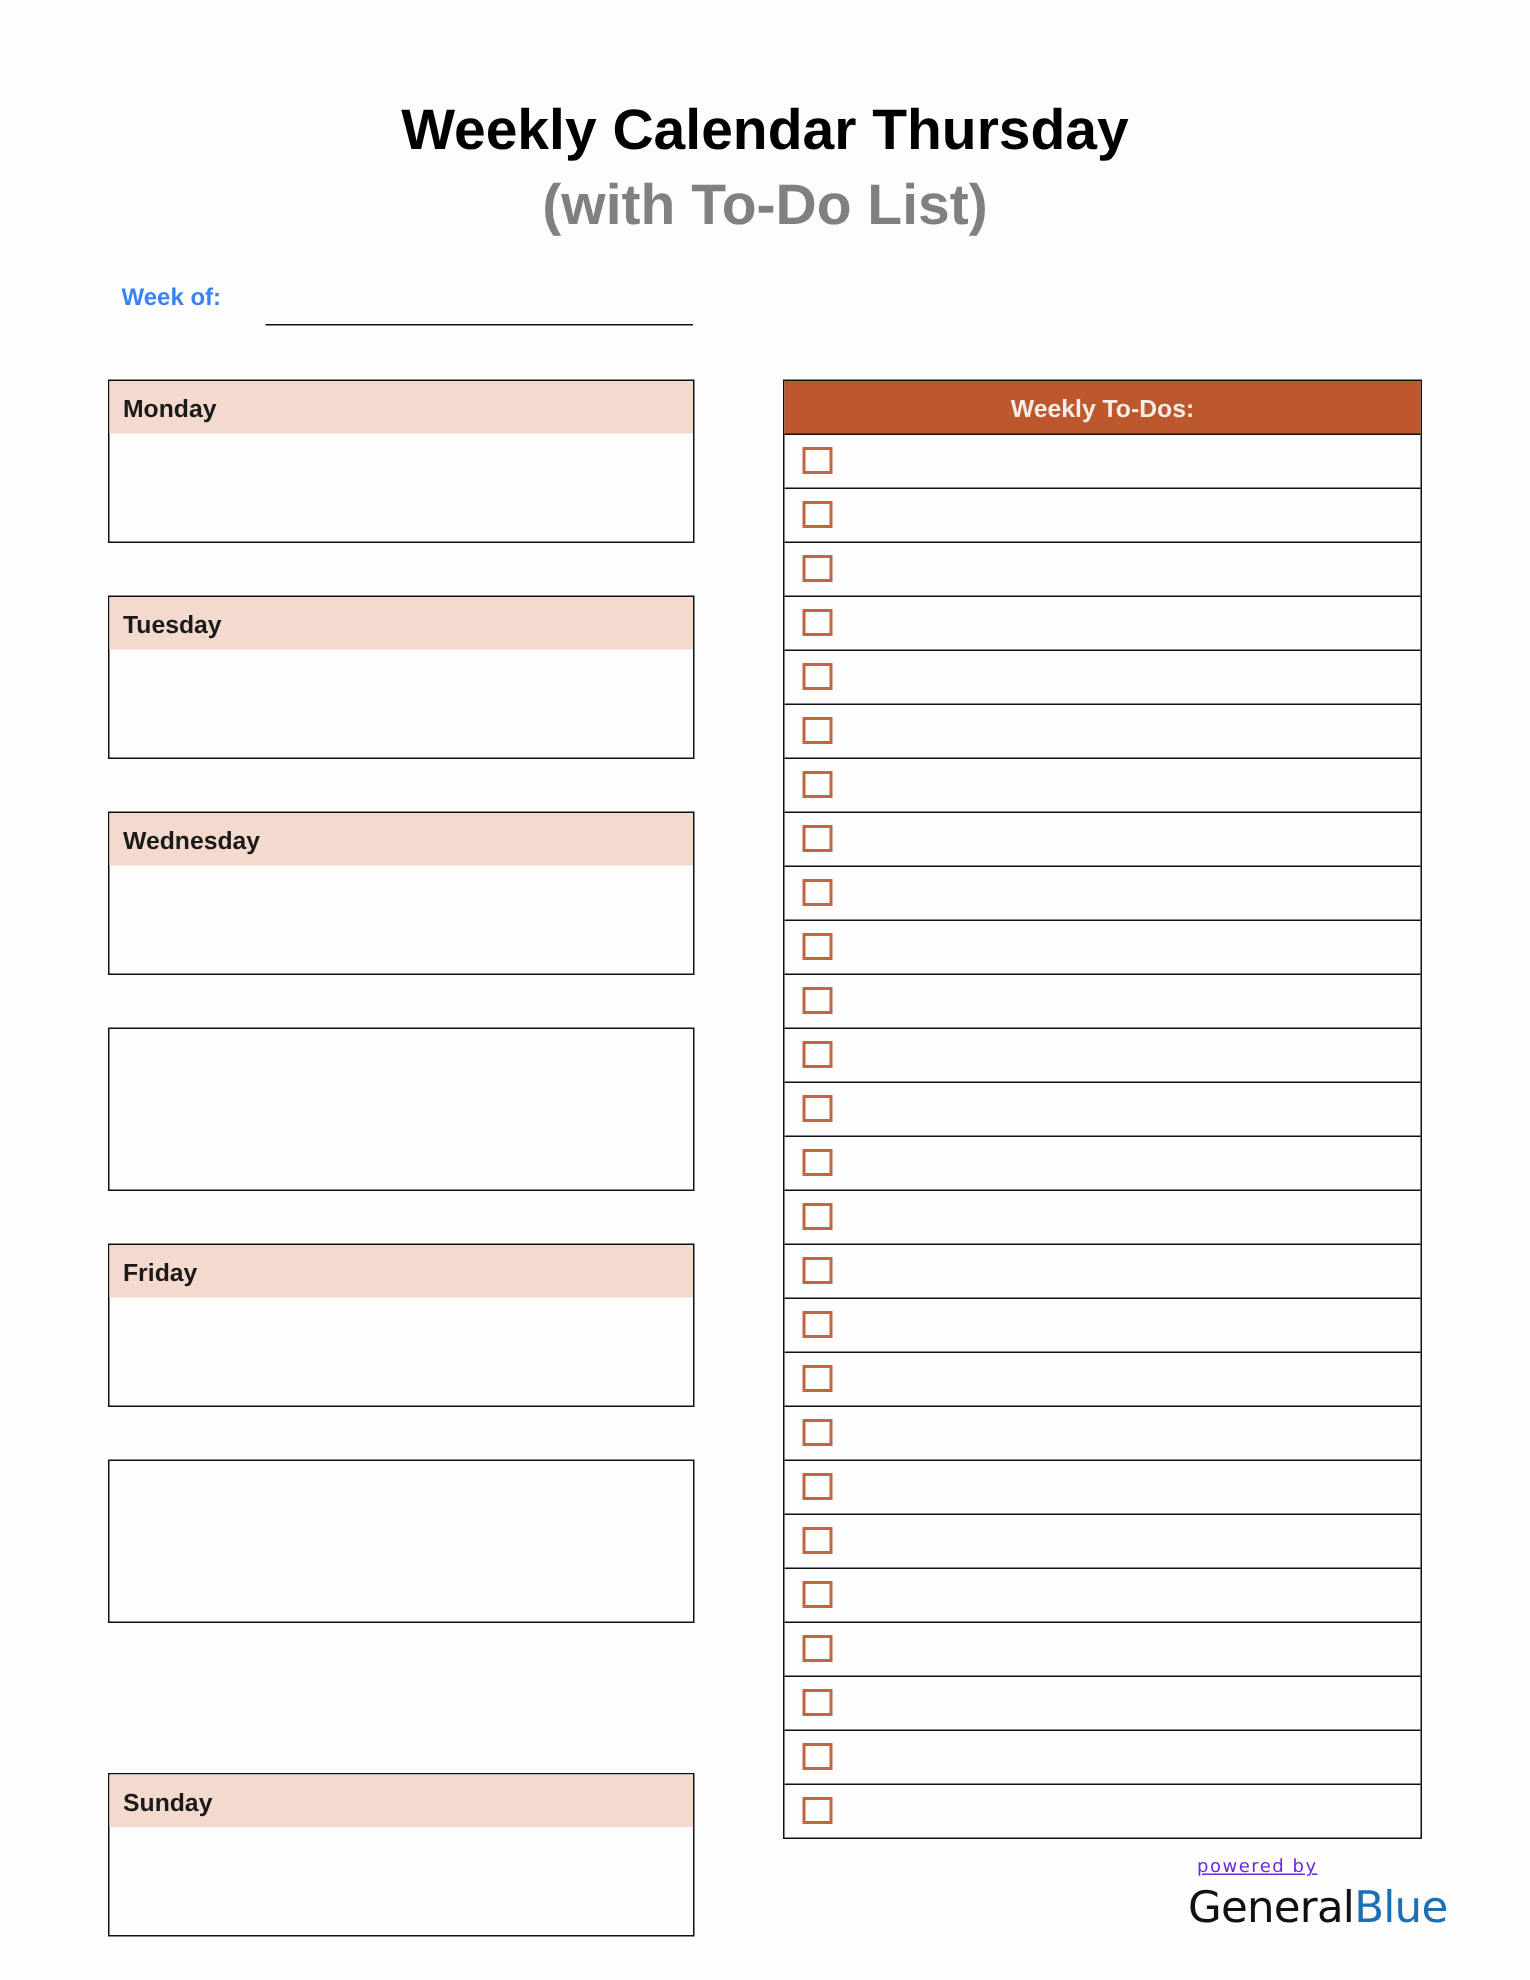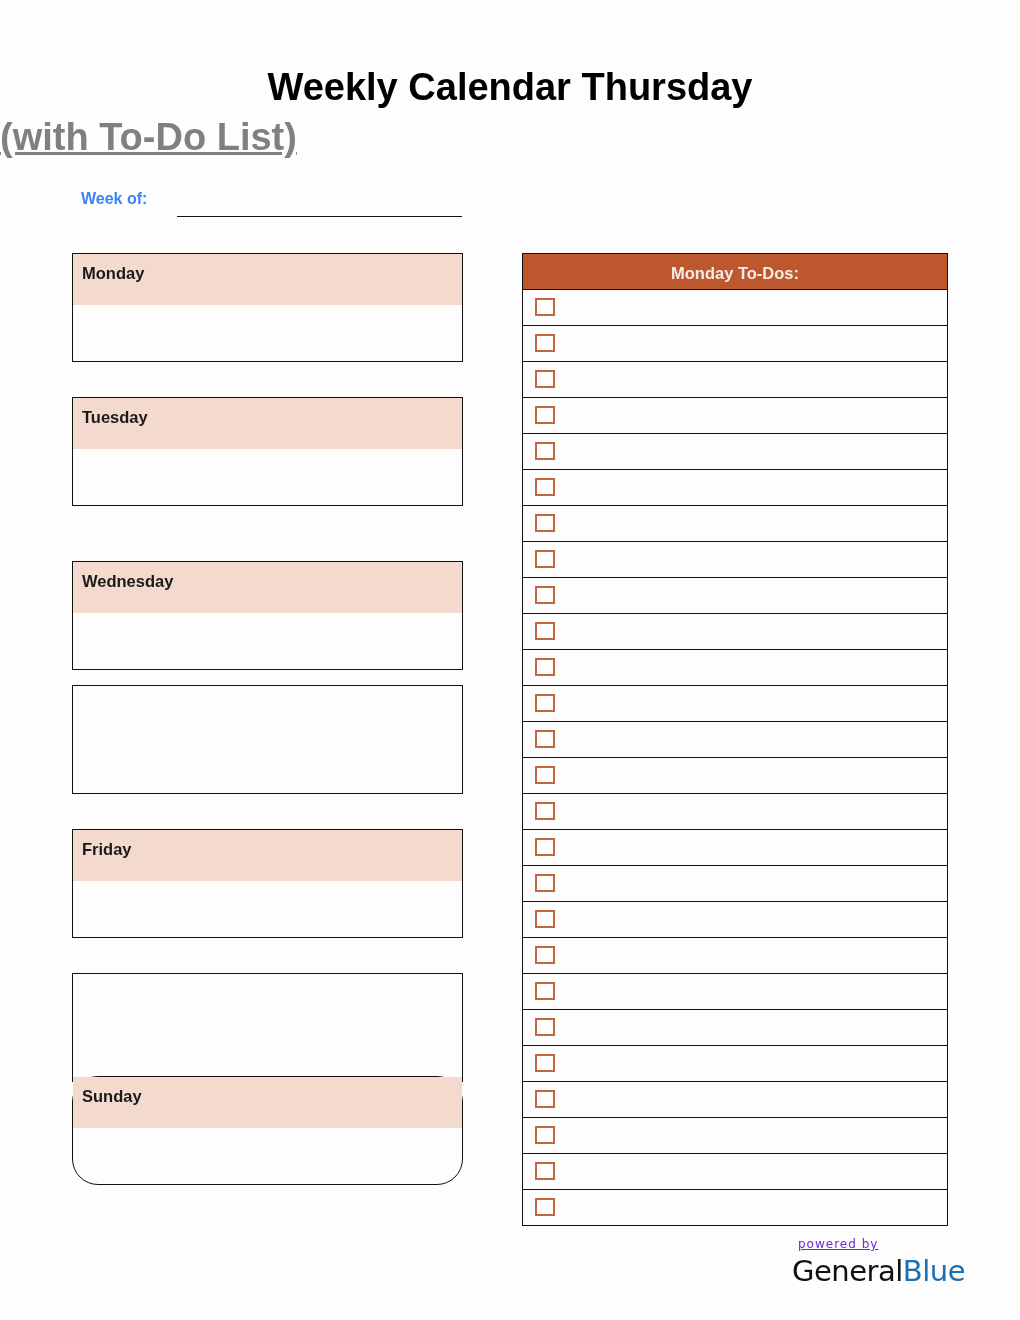--- a/index.html
+++ b/index.html
@@ -6,39 +6,38 @@
     body {
       width: 1020px; height: 1320px; background: #fdfdfd; position: relative;
       font-family: "DejaVu Sans", sans-serif; color: #111; overflow: hidden;
     }
     .title {
       position: absolute; top: 66px; left: 0; width: 1020px; text-align: center;
       font-size: 38px; font-weight: bold; color: #000; letter-spacing: 0px;
       font-family: "Liberation Sans", sans-serif;
     }
     .subtitle {
-      position: absolute; top: 116px; left: 0; width: 1020px; text-align: left;
+      position: absolute; top: 116px; left: 0; width: 1020px; text-align: center;
       font-size: 38px; font-weight: bold; color: #808080;
       font-family: "Liberation Sans", sans-serif;
-      text-decoration: underline;
     }
     .weekof-label {
       position: absolute; top: 190px; left: 81px; font-size: 16px; color: #3b82f6;
       font-family: "Liberation Sans", sans-serif; font-weight: bold;
     }
     .weekof-line {
       position: absolute; top: 216px; left: 177px; width: 285px; height: 0;
       border-top: 1.5px solid #111;
     }
     .day-box {
       position: absolute; left: 72px; width: 389px; height: 107px;
       border: 1.5px solid #111; background: #fdfdfd;
     }
     .day-head {
-      height: 51px; background: #f3d9ce; padding-left: 9px;
+      height: 35px; background: #f3d9ce; padding-left: 9px;
       font-size: 16.5px; font-weight: bold; line-height: 38px; color: #1a1a1a;
       font-family: "Liberation Sans", sans-serif;
     }
     .todo {
       position: absolute; left: 522px; top: 253px; width: 424px; height: 971px;
       border: 1.5px solid #111; background: #fdfdfd;
     }
     .todo-head {
       height: 36px; background: #bd582e; color: #f7ede8; text-align: center;
       font-size: 16.5px; font-weight: bold; line-height: 38px;
@@ -77,42 +76,42 @@
 
   <div id="days">
       <div class="day-box" style="top: 253px;">
         <div class="day-head">Monday</div>
         <div style="height: 72px;"></div>
       </div>
       <div class="day-box" style="top: 397px;">
         <div class="day-head">Tuesday</div>
         <div style="height: 72px;"></div>
       </div>
-      <div class="day-box" style="top: 561px;">
+      <div class="day-box" style="top: 541px;">
         <div class="day-head">Wednesday</div>
         <div style="height: 72px;"></div>
       </div>
       <div class="day-box" style="top: 685px;">
         <div style="height: 72px;"></div>
       </div>
       <div class="day-box" style="top: 829px;">
         <div class="day-head">Friday</div>
         <div style="height: 72px;"></div>
       </div>
       <div class="day-box" style="top: 973px;">
         <div style="height: 72px;"></div>
       </div>
-      <div class="day-box" style="top: 1076px; border-radius: 26px;">
+      <div class="day-box" style="top: 1182px;">
         <div class="day-head">Sunday</div>
         <div style="height: 72px;"></div>
       </div>
     </div>
 
   <div class="todo">
-    <div class="todo-head">Monday To-Dos:</div>
+    <div class="todo-head">Weekly To-Dos:</div>
     <div id="todo-rows">
         <div class="todo-row">
           <span class="checkbox"></span>
           <span style="position: absolute; left: 46px; top: 8px; font-size: 14px;"></span>
         </div>
         <div class="todo-row">
           <span class="checkbox"></span>
           <span style="position: absolute; left: 46px; top: 8px; font-size: 14px;"></span>
         </div>
         <div class="todo-row">

